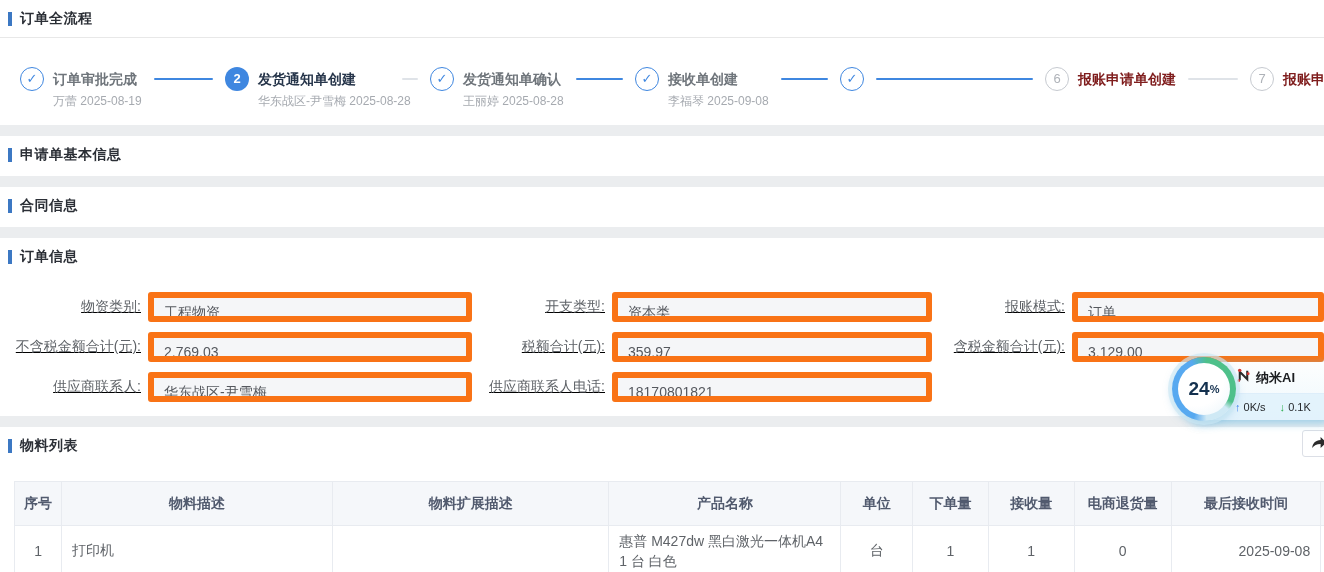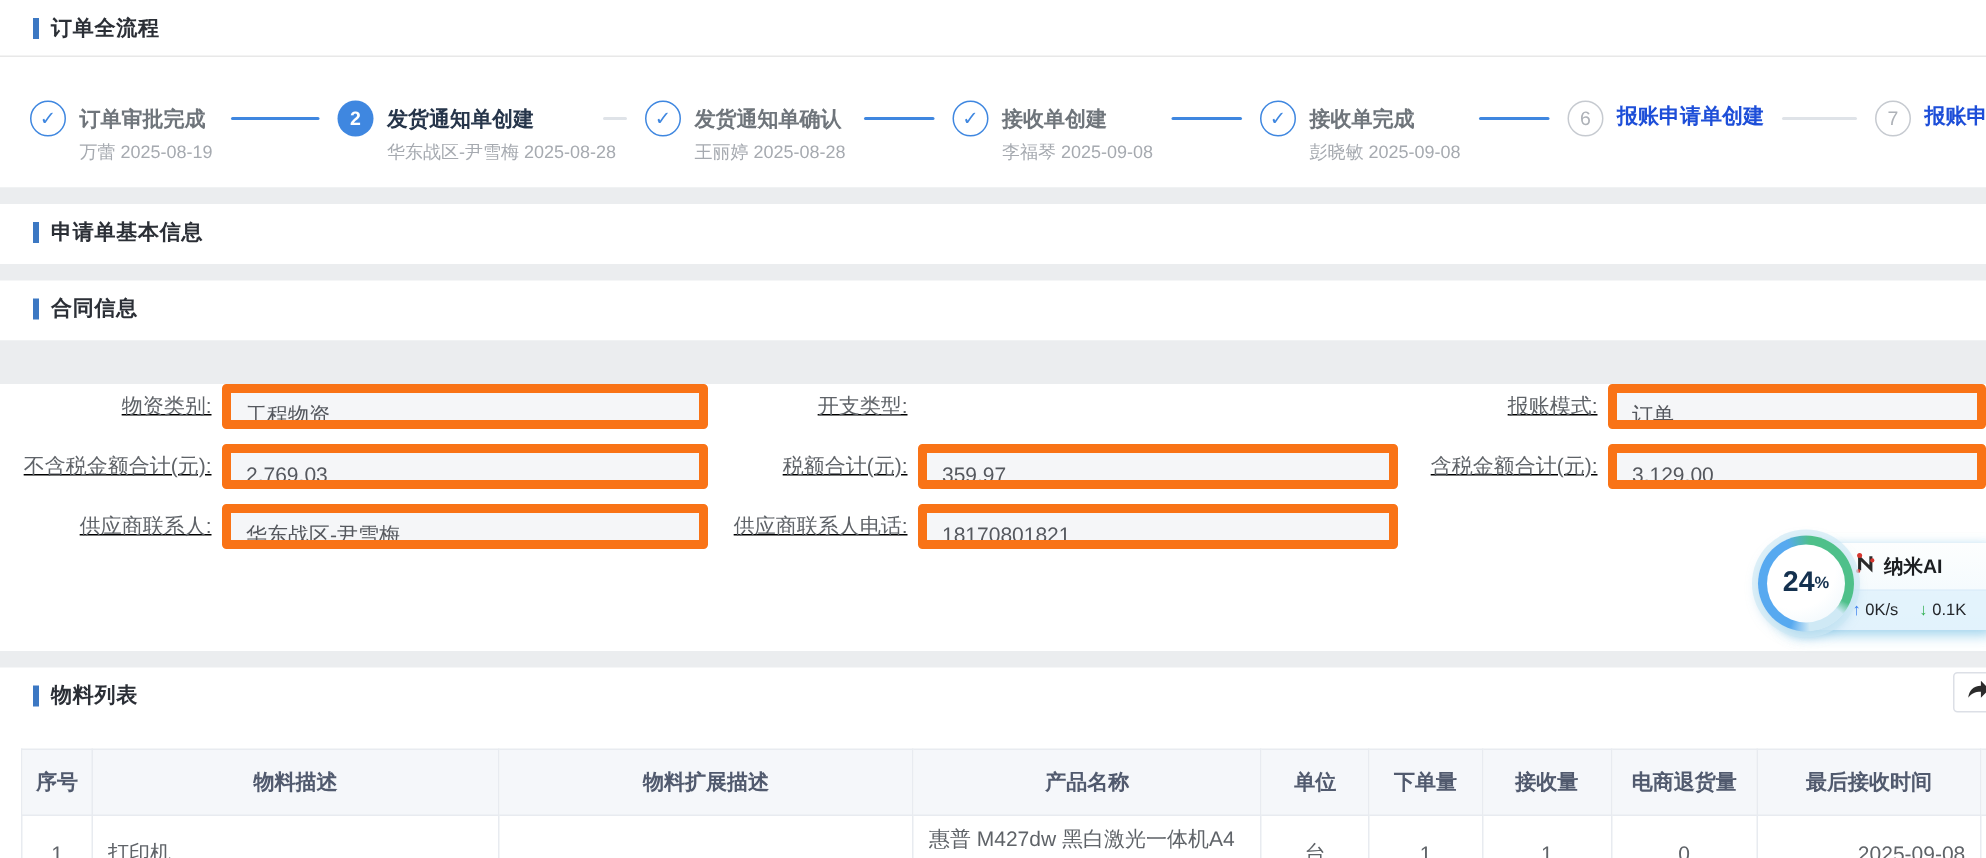--- a/index.html
+++ b/index.html
@@ -2,40 +2,40 @@
 <html><head>
 <meta charset="utf-8">
 <style>
   * { margin:0; padding:0; box-sizing:border-box; }
   html,body { width:1324px; height:572px; overflow:hidden;
     font-family:"Liberation Sans", sans-serif; background:#ebedef; position:relative; }
   .sec { background:#fff; }
   .gap { height:11px; background:#ebedef; }
 
   
-  .sec-head { display:flex; align-items:center; padding:10px 8px 8px 22px; }
+  .sec-head { display:flex; align-items:center; padding:10px 8px 8px 8px; }
   .sec-bar { width:4px; height:14px; background:#3c78c3; margin-right:8px; flex:none; }
   .sec-title { font-size:14px; font-weight:bold; color:#2b2f36; letter-spacing:.5px; }
 
   
   .flow { height:125px; }
   .flow .sec-head { border-bottom:1px solid #e8e8e8; padding-bottom:9px; }
   .steps { display:flex; margin:29px 0 0 20px; }
   .step { flex:1 1 0; display:flex; align-items:flex-start; min-width:0; }
   .step.last { flex:0 0 74px; }
   .s-circle { width:24px; height:24px; border-radius:50%; flex:none; text-align:center;
     line-height:22px; font-size:13px; }
   .s-done  .s-circle { border:1px solid #3f87e0; color:#3f87e0; background:#fff; }
   .s-cur   .s-circle { background:#3f87e0; color:#fff; line-height:24px; font-weight:bold; }
   .s-pend  .s-circle { border:1px solid #c6cad0; color:#aeb2b8; background:#fff; }
   .s-text { margin-left:9px; min-width:0; }
   .s-title { font-size:14px; font-weight:bold; line-height:24px; white-space:nowrap; }
   .s-done .s-title { color:#6f757b; }
   .s-cur  .s-title { color:#26354a; }
-  .s-pend .s-title { color:#1d4ed8;font-family:Liberation Serif, serif; }
+  .s-pend .s-title { color:#7f1d1d; }
   .s-sub { font-size:12px; color:#a6aab0; margin-top:2px; white-space:nowrap; }
   .s-line { flex:1 1 auto; height:2px; margin:11px 12px 0 12px; min-width:16px; border-radius:1px; }
   .l-blue { background:#3f87e0; }
   .l-gray { background:#dfe3e8; }
 
   .slim { height:40px; }
 
   
   .order { height:178px; padding-bottom:17px; }
   .form-grid { display:grid; grid-template-columns:472px 460px 1fr; row-gap:10px; margin-top:18px; }
@@ -114,24 +114,20 @@
     <div class="step s-done">
       <div class="s-circle">✓</div>
       <div class="s-text">
         <div class="s-title">接收单创建</div>
         <div class="s-sub">李福琴 2025-09-08</div>
       </div>
       <div class="s-line l-blue"></div>
     </div>
     <div class="step s-done">
       <div class="s-circle">✓</div>
-      <div class="s-text">
-        <div class="s-title">接收单完成</div>
-        <div class="s-sub">彭晓敏 2025-09-08</div>
-      </div>
       <div class="s-line l-blue"></div>
     </div>
     <div class="step s-pend">
       <div class="s-circle">6</div>
       <div class="s-text">
         <div class="s-title">报账申请单创建</div>
       </div>
       <div class="s-line l-gray"></div>
     </div>
     <div class="step s-pend last">
@@ -157,27 +153,32 @@
 <div class="sec slim">
   <div class="sec-head">
     <span class="sec-bar"></span>
     <span class="sec-title">合同信息</span>
   </div>
 </div>
 
 <div class="gap"></div>
 
 <div class="sec order">
+  <div class="sec-head">
+    <span class="sec-bar"></span>
+    <span class="sec-title">订单信息</span>
+  </div>
   <div class="form-grid">
     <div class="field c1">
       <span class="lbl">物资类别:</span>
       <span class="val">工程物资</span>
     </div>
     <div class="field c2">
       <span class="lbl">开支类型:</span>
+      <span class="val">资本类</span>
     </div>
     <div class="field c3">
       <span class="lbl">报账模式:</span>
       <span class="val">订单</span>
     </div>
     <div class="field c1">
       <span class="lbl">不含税金额合计(元):</span>
       <span class="val">2,769.03</span>
     </div>
     <div class="field c2">

